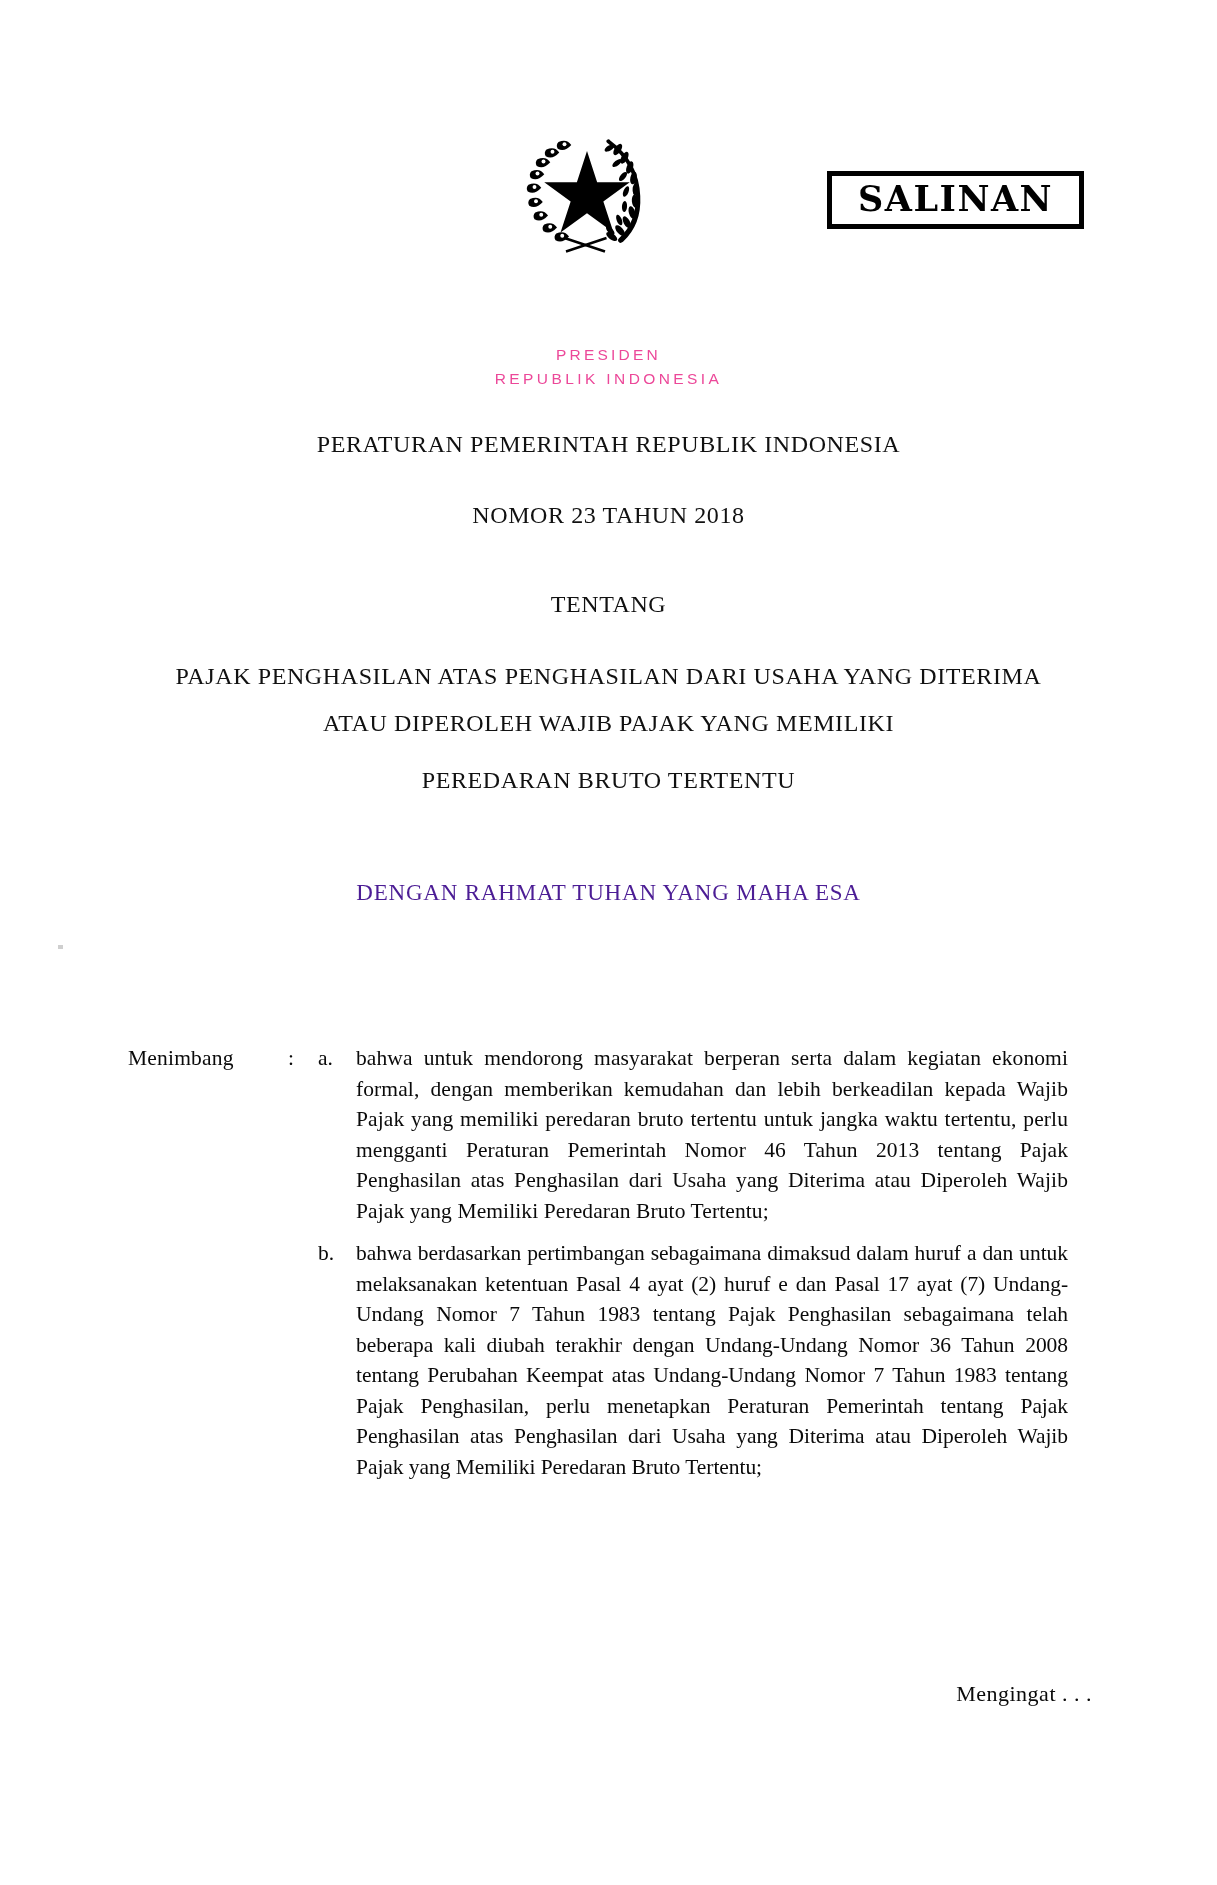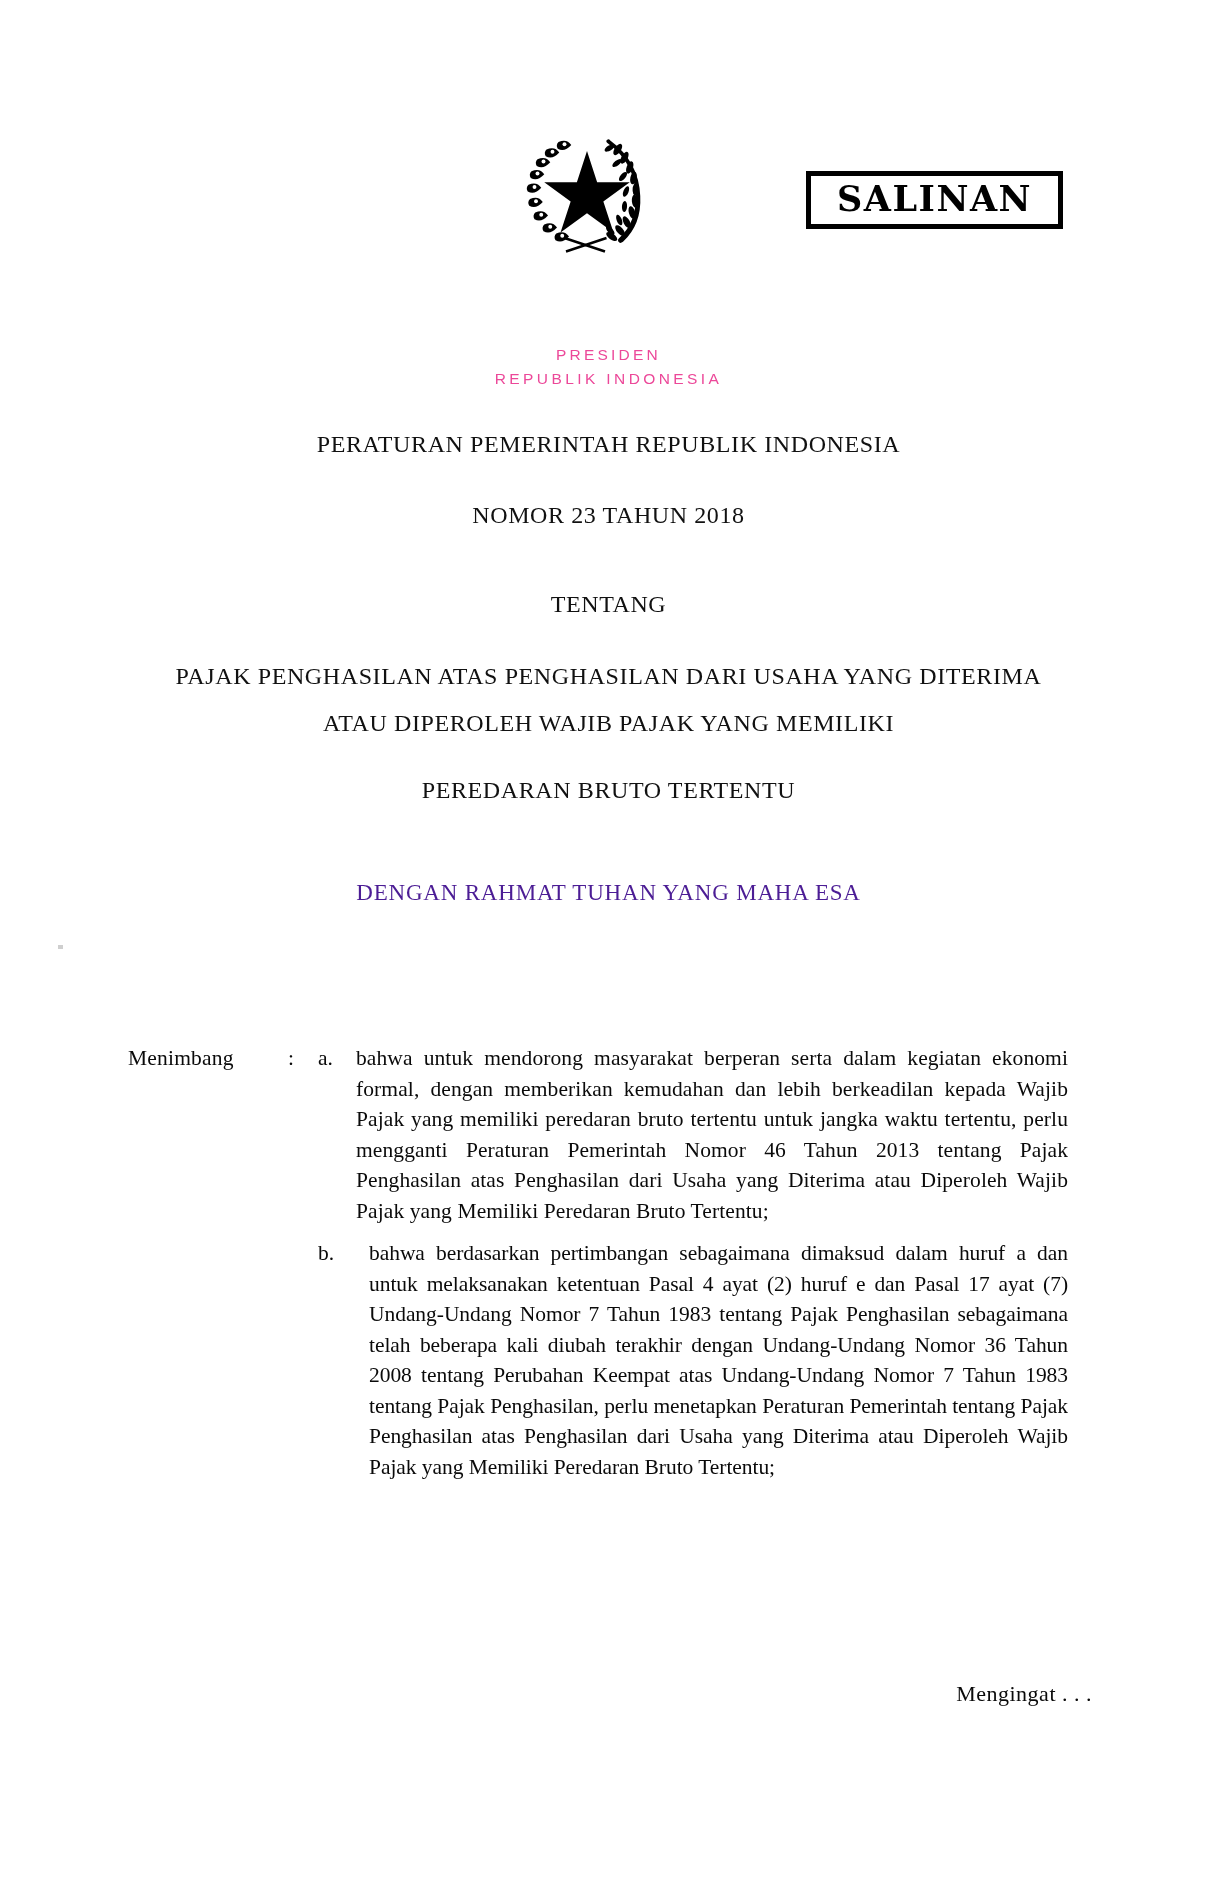--- a/index.html
+++ b/index.html
@@ -34,21 +34,21 @@
     position: absolute;
     left: 512px;
     top: 0;
     width: 150px;
     height: 150px;
   }
   .seal svg { display: block; width: 150px; height: 150px; }
 
   .salinan-box {
     position: absolute;
-    left: 806px;
+    left: 827px;
     top: 53px;
     border: 5px solid #000;
     padding: 5px 26px 8px 26px;
     background: #fff;
   }
   .salinan-text {
     font-family: "DejaVu Serif", "Liberation Serif", serif;
     font-weight: 700;
     font-size: 35px;
     line-height: 1;
@@ -82,21 +82,21 @@
     font-size: 24px;
     letter-spacing: 0.6px;
     line-height: 1.2;
     color: #111;
     white-space: nowrap;
   }
   .t-regulation { margin-bottom: 42px; }
   .t-number     { margin-bottom: 60px; }
   .t-tentang    { margin-bottom: 44px; }
   .t-subject-1  { margin-bottom: 18px; }
-  .t-subject-2  { margin-bottom: 38px; }
+  .t-subject-2  { margin-bottom: 28px; }
   .t-subject-3  { margin-bottom: 0; }
 
   .invocation-block {
     position: absolute;
     top: 880px;
     left: 0;
     width: 100%;
     text-align: center;
   }
   .invocation-line {
@@ -156,21 +156,21 @@
   .clause-text {
     flex: 1 1 auto;
     min-width: 0;
     font-size: 21.5px;
     line-height: 30.5px;
     text-align: justify;
     text-justify: inter-word;
     hyphens: none;
     letter-spacing: 0.1px;
   }
-  .clause-text.tight { letter-spacing: -0.05px; margin-left: 13px; }
+  .clause-text.tight { letter-spacing: -0.05px; }
 
   
   .footer-catchword {
     position: absolute;
     top: 1681px;
     right: 125px;
     font-size: 22px;
     letter-spacing: 0.5px;
     white-space: nowrap;
   }

